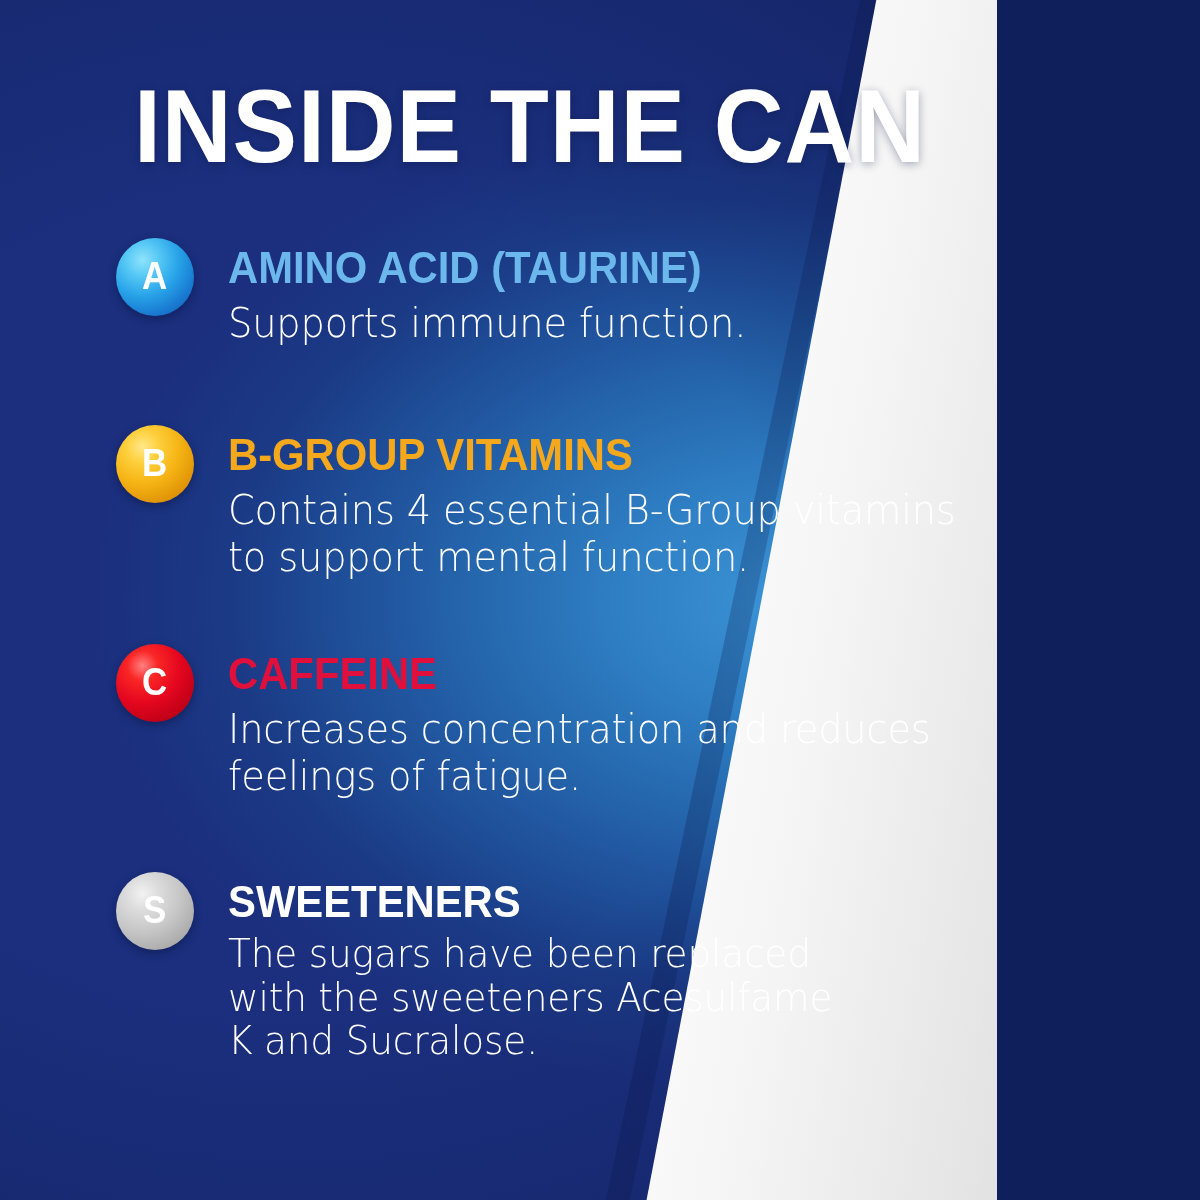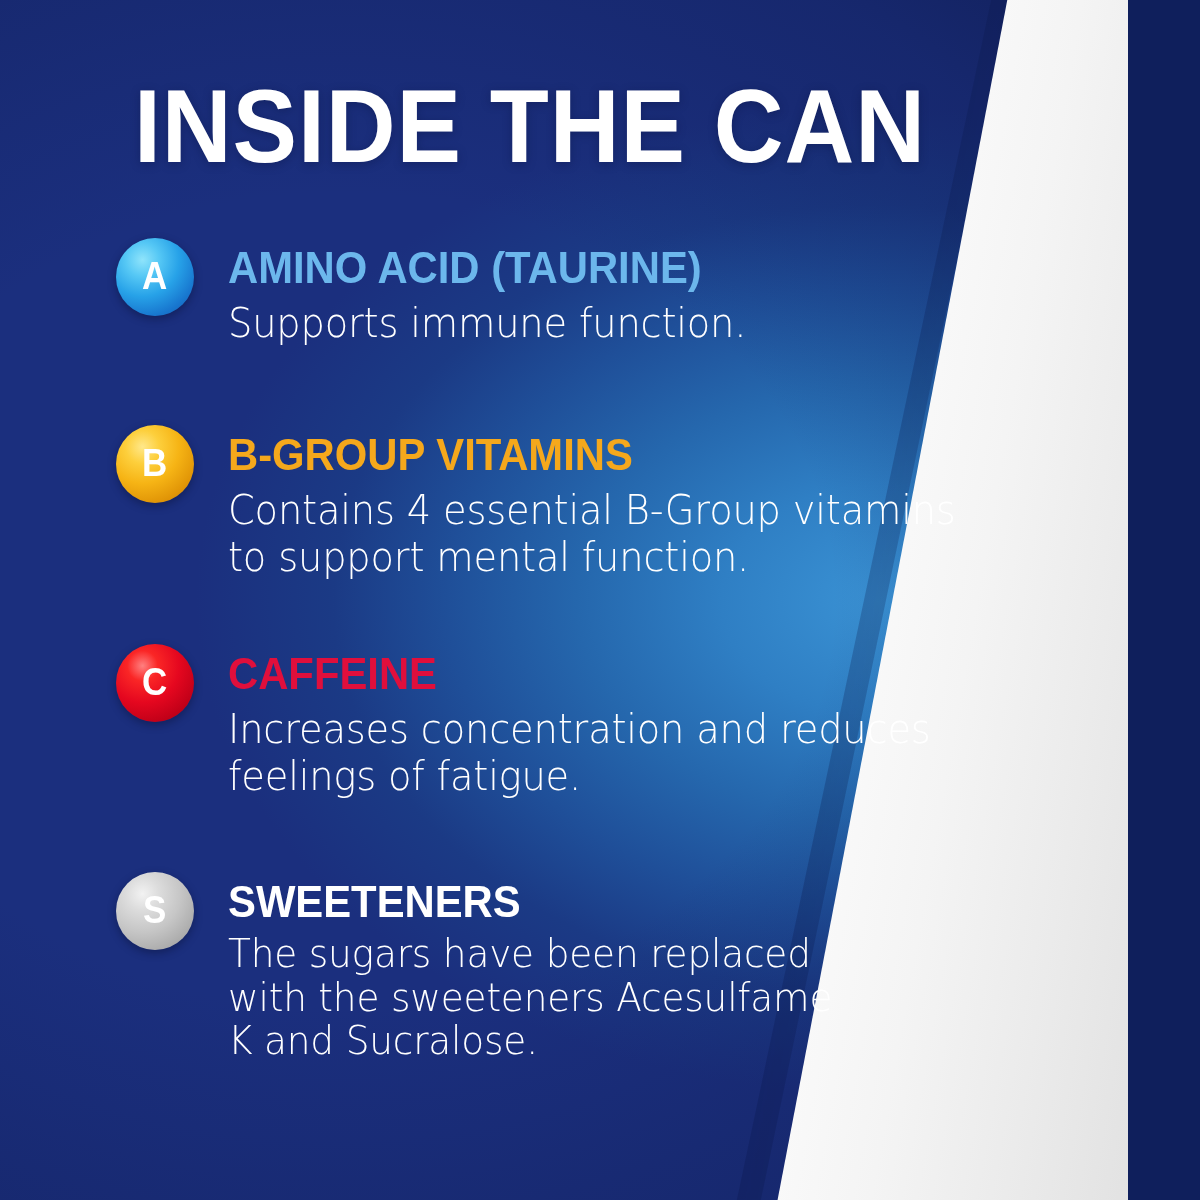--- a/index.html
+++ b/index.html
@@ -4,21 +4,21 @@
 <title>Inside The Can</title>
 <style>
   html, body {
     margin: 0;
     padding: 0;
     background: #0f1f5c;
   }
 
   #poster {
     position: relative;
-    width: 1128px;
+    width: 997px;
     height: 1200px;
     overflow: hidden;
     font-family: "Liberation Sans", sans-serif;
     background: #1b2f7e;
   }
 
   
   .bg-base {
     position: absolute;
     inset: 0;

